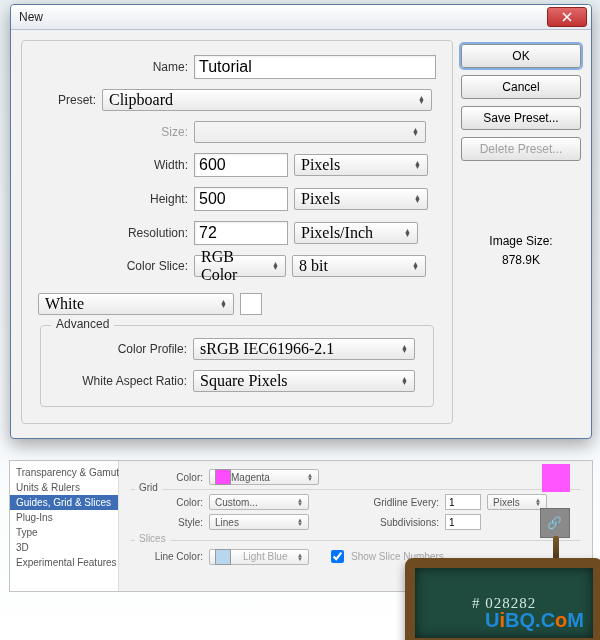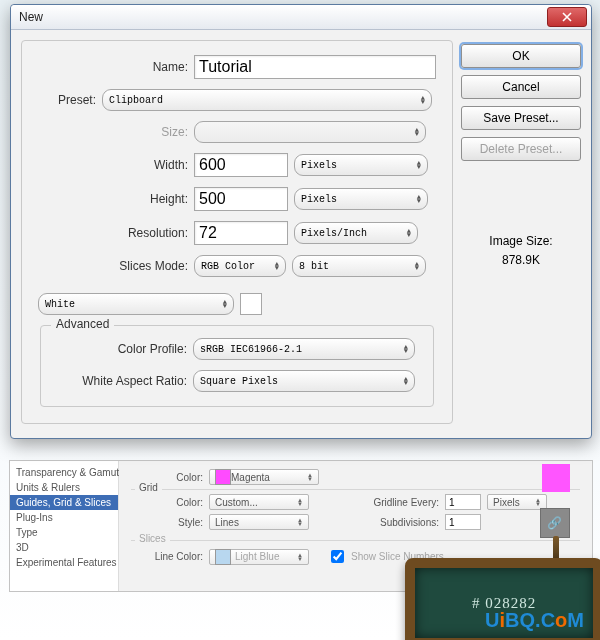--- a/index.html
+++ b/index.html
@@ -81,24 +81,24 @@
     padding: 1px 4px;
     font-family: inherit;
     font-size: 16px;
     background: #fff;
     box-shadow: inset 1px 1px 2px rgba(0,0,0,.07);
   }
   .row select, .select {
     border: 1px solid #a7a7a7;
     height: 22px;
     background: linear-gradient(#ffffff,#e9e9e9);
-    font-family: Liberation Mono, monospace;
-    font-size: 10px;
+    font-family: Liberation Serif, serif;
+    font-size: 16px;
     padding: 0 4px;
-    border-radius: 9px;
+    border-radius: 2px;
   }
   .select {
     display: inline-flex;
     align-items: center;
     justify-content: space-between;
     padding: 0 6px;
     box-sizing: border-box;
   }
   .select .arrows {
     display: flex; flex-direction: column; line-height: 4px; font-size: 7px;
@@ -309,21 +309,21 @@
       <div class="row">
         <label>Resolution:</label>
         <input type="text" style="width: 84px;" value="72">
         <div class="select" style="width:124px">
           <span>Pixels/Inch</span>
             <span class="arrows"></span>
         </div>
       </div>
 
       <div class="row">
-        <label>Slices Mode:</label>
+        <label>Color Slice:</label>
         <div class="select" style="width:92px">
           <span>RGB Color</span>
             <span class="arrows"></span>
         </div>
         <div class="select" style="width:134px">
           <span>8 bit</span>
             <span class="arrows"></span>
         </div>
       </div>
 
@@ -431,21 +431,21 @@
           </div>
         </div>
       </div>
     </div>
 
     <div style="border-top:1px solid #d6d6d6;margin-top:4px;padding-top:6px;position:relative;color:#a6a6a6">
       <span style="position:absolute;top:-8px;left:4px;background:#f2f2f2;padding:0 4px">Slices</span>
       <div class="prow">
         <label>Line Color:</label>
         <div class="mini-select" style="min-width:100px;color:#a6a6a6">
-          <span style="display:flex;align-items:center;gap:4px">
+          <span style="display:flex;align-items:center;gap:12px">
             <span class="color-sw" style="background:#b8d7ef"></span>
             <span>Light Blue</span>
           </span>
             <span class="arrows"></span>
         </div>
         <span style="margin-left:12px;display:flex;align-items:center;gap:4px">
           <input type="checkbox" checked="" style="">
           <span>Show Slice Numbers</span>
         </span>
       </div>

